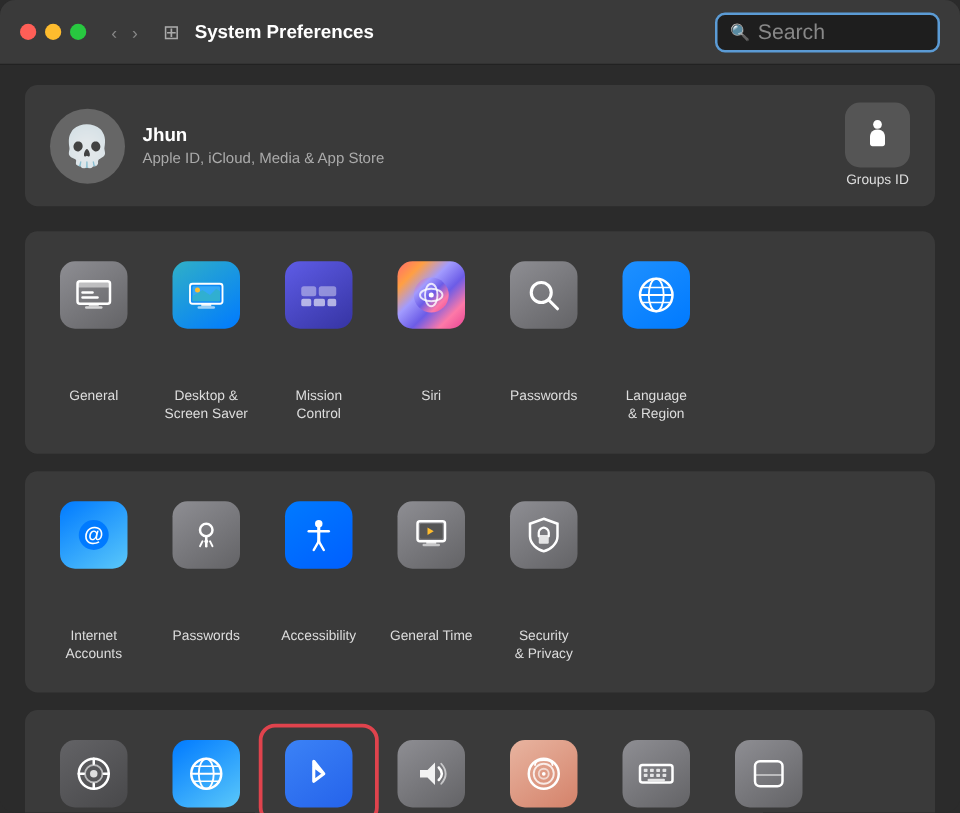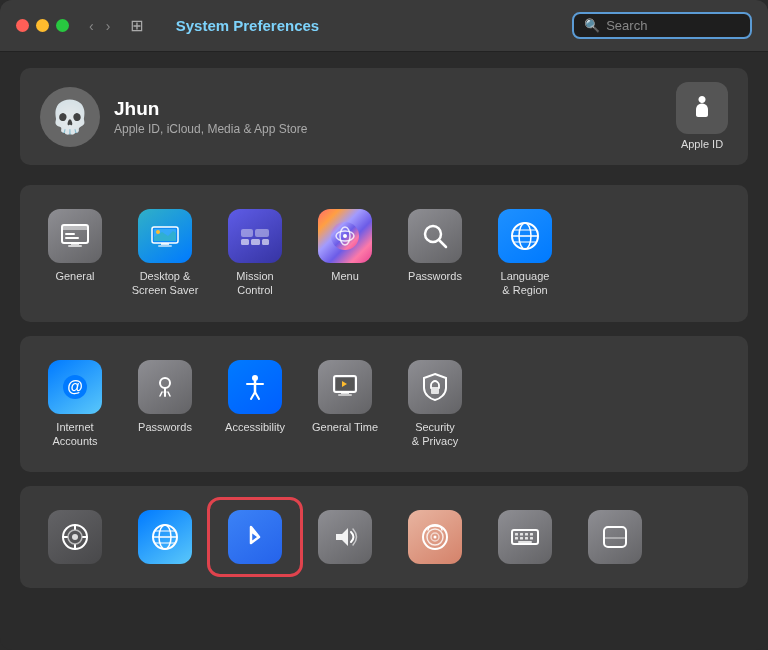--- a/index.html
+++ b/index.html
@@ -58,44 +58,43 @@
       padding: 2px 4px;
     }
     .grid-icon {
       color: #aaa;
       font-size: 16px;
       margin-left: 4px;
     }
     .titlebar-title {
       font-size: 15px;
       font-weight: 600;
-      color: #7dd3fc;
+      color: #ffffff;
       flex: 1;
-      margin-left: 20px;
     }
     .search-box {
       display: flex;
       align-items: center;
       background: #1e1e1e;
       border: 2px solid #5b9bd5;
       border-radius: 8px;
       padding: 4px 10px;
       gap: 6px;
       width: 180px;
     }
     .search-icon-sym {
       color: #aaa;
       font-size: 13px;
     }
     .search-input {
       background: none;
       border: none;
       outline: none;
       color: #c4b5fd;
-      font-size: 13px;
+      font-size: 17px;
       width: 130px;
     }
     .search-input::placeholder { color: #888; }
 
     
     .content {
       flex: 1;
       padding: 16px 20px;
       overflow-y: auto;
     }
@@ -123,21 +122,21 @@
       display: flex;
       align-items: center;
       justify-content: center;
       font-size: 28px;
       overflow: hidden;
     }
     .avatar-skull {
       font-size: 32px;
     }
     .user-text .user-name {
-      font-size: 19px;
+      font-size: 15px;
       font-weight: 600;
       color: #fff;
     }
     .user-text .user-sub {
       font-size: 12px;
       color: #aaa;
       margin-top: 2px;
     }
     .user-icons {
       display: flex;
@@ -204,20 +203,21 @@
       justify-content: center;
       font-size: 28px;
       overflow: hidden;
     }
     .pref-label {
       font-size: 11px;
       color: #ddd;
       text-align: center;
       line-height: 1.3;
       word-break: break-word;
+      margin-top: 41px;
     }
 
     
     .icon-general { background: linear-gradient(145deg, #8e8e93, #636366); }
     .icon-desktop { background: linear-gradient(145deg, #30b0c7, #007aff); }
     .icon-dock { background: linear-gradient(145deg, #636366, #48484a); }
     .icon-mission { background: linear-gradient(145deg, #5e5ce6, #3634a3); }
     .icon-siri { background: linear-gradient(135deg, #ff6b6b, #ff9f43, #a29bfe, #6c5ce7, #fd79a8, #e84393); }
     .icon-spotlight { background: linear-gradient(145deg, #8e8e93, #636366); }
     .icon-language { background: linear-gradient(145deg, #1e90ff, #007aff); }
@@ -277,21 +277,21 @@
       </div>
       <div class="user-icons">
 
         <div class="user-icon-item">
           <div class="user-icon-box apple-id-box">
             <svg width="30" height="30" viewBox="0 0 30 30" fill="none" xmlns="http://www.w3.org/2000/svg">
               <path d="M15 3C13 3 11.5 4.5 11.5 6.5C11.5 8.3 12.8 9.8 14.5 10C14.5 10 14.7 10 15 10C17 10 18.5 8.5 18.5 6.5C18.5 4.5 17 3 15 3Z" fill="white"></path>
               <path d="M20 13C19 11.5 17.2 10.5 15 10.5C12.8 10.5 11 11.5 10 13C9 14.5 9 16 9 17.5V22C9 23.1 9.9 24 11 24H19C20.1 24 21 23.1 21 22V17.5C21 16 21 14.5 20 13Z" fill="white"></path>
             </svg>
           </div>
-          <span class="user-icon-label">Apple ID</span>
+          <span class="user-icon-label">Groups ID</span>
         </div>
 
       </div>
     </div>
 
     <div class="pref-section">
       <div class="pref-grid">
 
         <div class="pref-item">
           <div class="pref-icon icon-general">
@@ -347,21 +347,21 @@
                   <stop offset="75%" stop-color="#fd79a8"></stop>
                   <stop offset="100%" stop-color="#e84393"></stop>
                 </linearGradient>
               </defs>
               <circle cx="17" cy="17" r="14" fill="url(#siri-grad)"></circle>
               <ellipse cx="17" cy="17" rx="5" ry="9" fill="none" stroke="white" stroke-width="1.5" opacity="0.8"></ellipse>
               <ellipse cx="17" cy="17" rx="9" ry="5" fill="none" stroke="white" stroke-width="1.5" opacity="0.8"></ellipse>
               <circle cx="17" cy="17" r="2" fill="white"></circle>
             </svg>
           </div>
-          <span class="pref-label">Menu</span>
+          <span class="pref-label">Siri</span>
         </div>
 
         <div class="pref-item">
           <div class="pref-icon icon-spotlight">
             <svg width="34" height="34" viewBox="0 0 34 34" fill="none">
               <circle cx="15" cy="15" r="8" fill="none" stroke="white" stroke-width="2.5"></circle>
               <line x1="21" y1="21" x2="28" y2="28" stroke="white" stroke-width="2.5" stroke-linecap="round"></line>
             </svg>
           </div>
           <span class="pref-label">Passwords</span>

